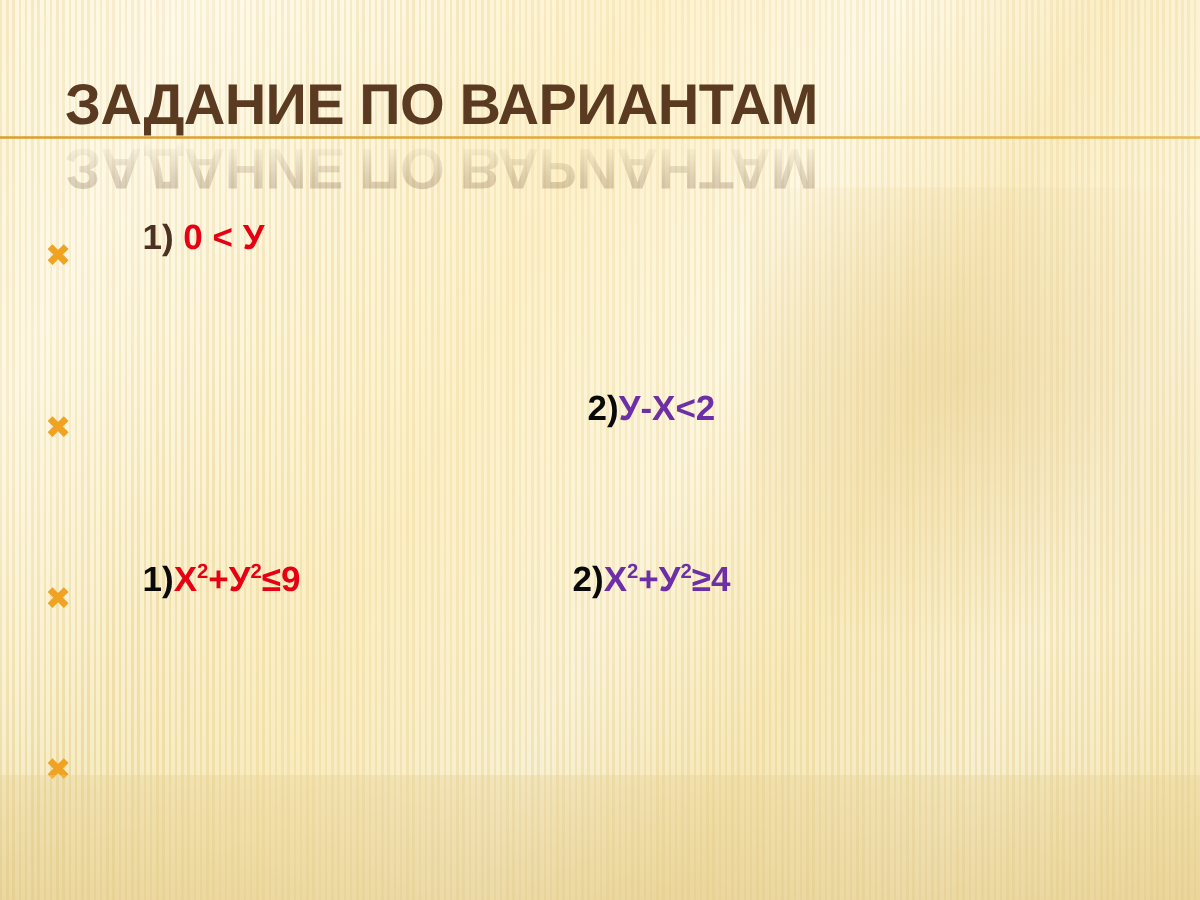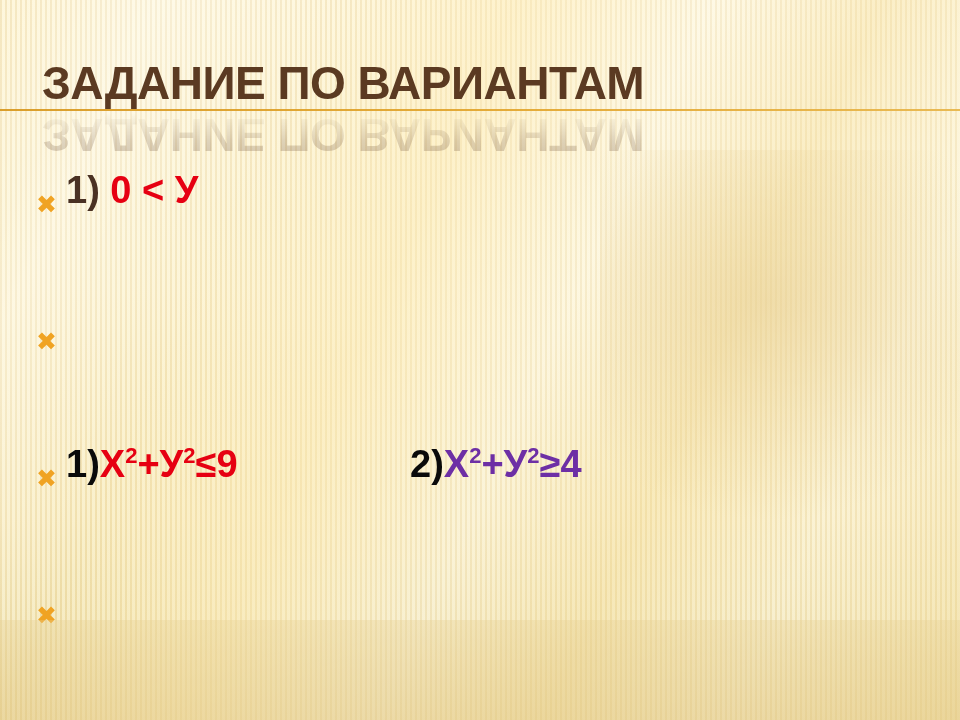--- a/index.html
+++ b/index.html
@@ -37,21 +37,21 @@
     pointer-events:none;
   }
   
   .blob{
     position:absolute;right:-60px;top:150px;width:420px;height:380px;
     background:radial-gradient(ellipse at 40% 40%, rgba(231,206,146,0.55) 0%, rgba(231,206,146,0.0) 68%);
     pointer-events:none;
   }
 
   
-  .title-wrap{position:absolute;left:42px;top:58px;width:810px;height:96px;}
+  .title-wrap{position:absolute;left:52px;top:58px;width:810px;height:96px;}
   .title{
     font-size:46px;font-weight:bold;letter-spacing:-0.5px;
     color:#5b3a22;line-height:50px;white-space:nowrap;
     font-family:"Liberation Sans","DejaVu Sans",sans-serif;
   }
   .title-reflect{
     position:absolute;left:0;top:52px;
     font-size:46px;font-weight:bold;letter-spacing:-0.5px;line-height:50px;
     color:#5b3a22;white-space:nowrap;
     transform:scaleY(-1);
@@ -69,21 +69,21 @@
   
   .list{position:absolute;left:36px;top:168px;width:890px;}
   .row{position:relative;display:flex;align-items:baseline;height:48px;margin-bottom:89px;}
   .row.last{height:40px;margin-bottom:0;}
   .bullet{
     flex:0 0 auto;width:30px;font-size:25px;line-height:1;color:#f0a323;
     font-weight:bold;font-family:"DejaVu Sans",sans-serif;
     position:relative;top:-3px;
   }
   .content{flex:1 1 auto;position:relative;height:48px;}
-  .part{position:absolute;top:0;white-space:nowrap;font-size:38px;font-weight:bold;line-height:44px;}
+  .part{position:absolute;top:0;white-space:nowrap;font-size:28px;font-weight:bold;line-height:44px;margin-left:48px;}
   .num-brown{color:#4a3123;}
   .num-black{color:#0a0a0a;}
   .red{color:#e60012;}
   .purple{color:#6d2fa5;}
   sup{font-size:0.58em;vertical-align:super;line-height:0;font-weight:bold;}
 
   
   .r1 .p1{left:0px;}
   .r1 .p2{left:346px;}
   .r2 .p1{left:0px;}
@@ -110,20 +110,21 @@
     <div class="row r1">
       <span class="bullet">✖</span>
       <span class="content">
         <span class="part p1"><span class="num-brown">1)</span>&nbsp;<span class="red">0 &lt; У</span></span>
       </span>
     </div>
 
     <div class="row r2">
       <span class="bullet">✖</span>
       <span class="content">
+        <span class="part p2"><span class="num-black">2)</span><span class="purple">У-Х&lt;2</span></span>
       </span>
     </div>
 
     <div class="row r3">
       <span class="bullet">✖</span>
       <span class="content">
         <span class="part p1"><span class="num-black">1)</span><span class="red"><span>Х</span><sup>2</sup><span>+У</span><sup>2</sup><span>≤9</span></span></span>
         <span class="part p2"><span class="num-black">2)</span><span class="purple"><span>Х</span><sup>2</sup><span>+У</span><sup>2</sup><span>≥4</span></span></span>
       </span>
     </div>

